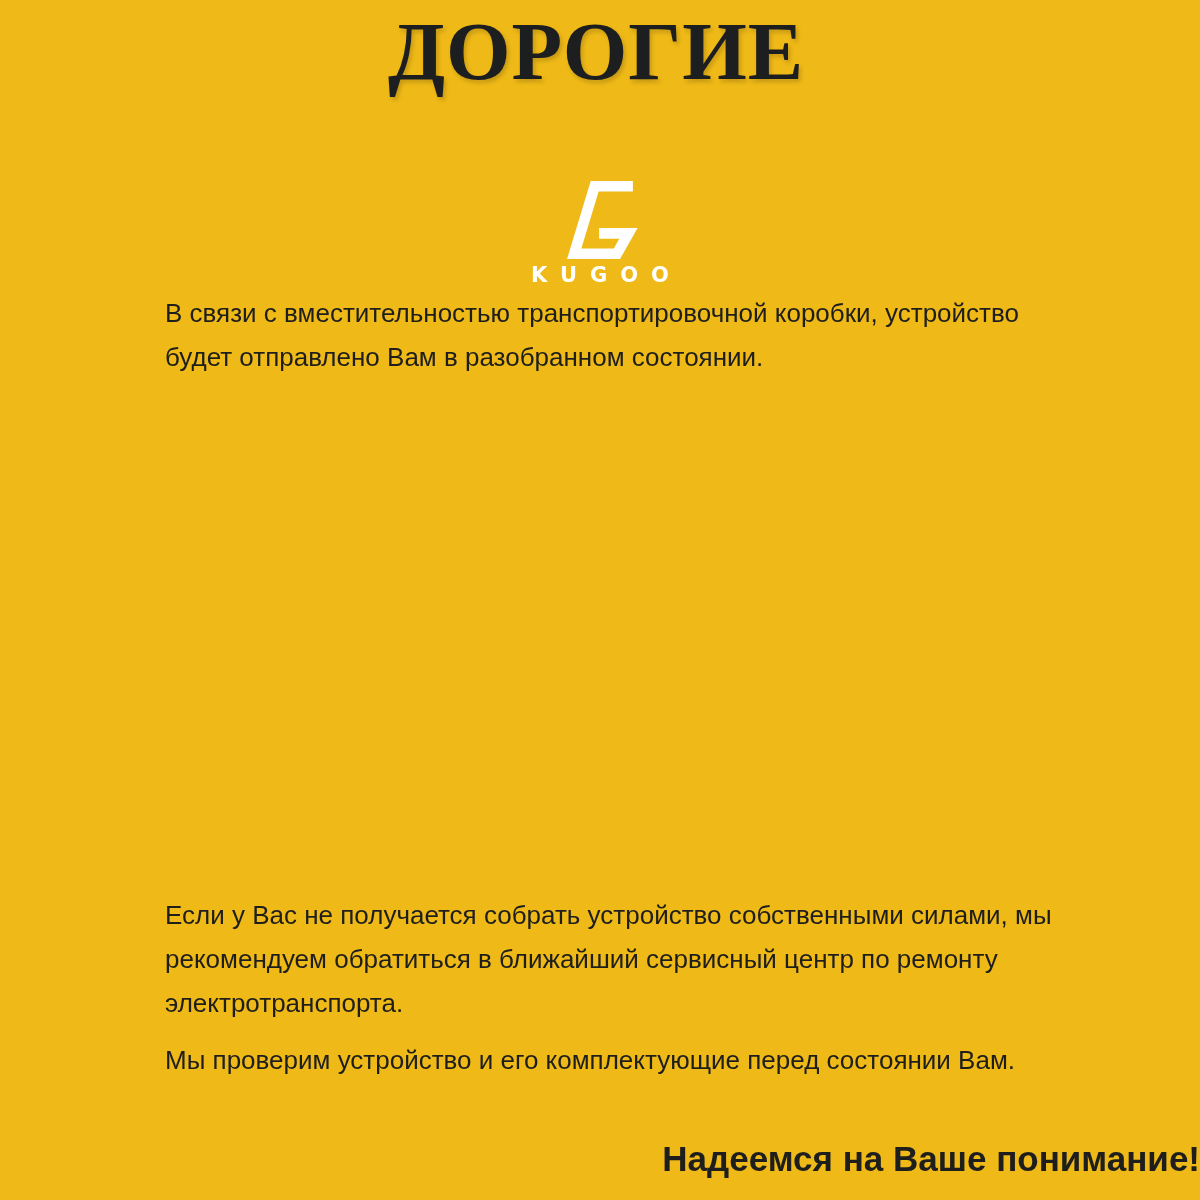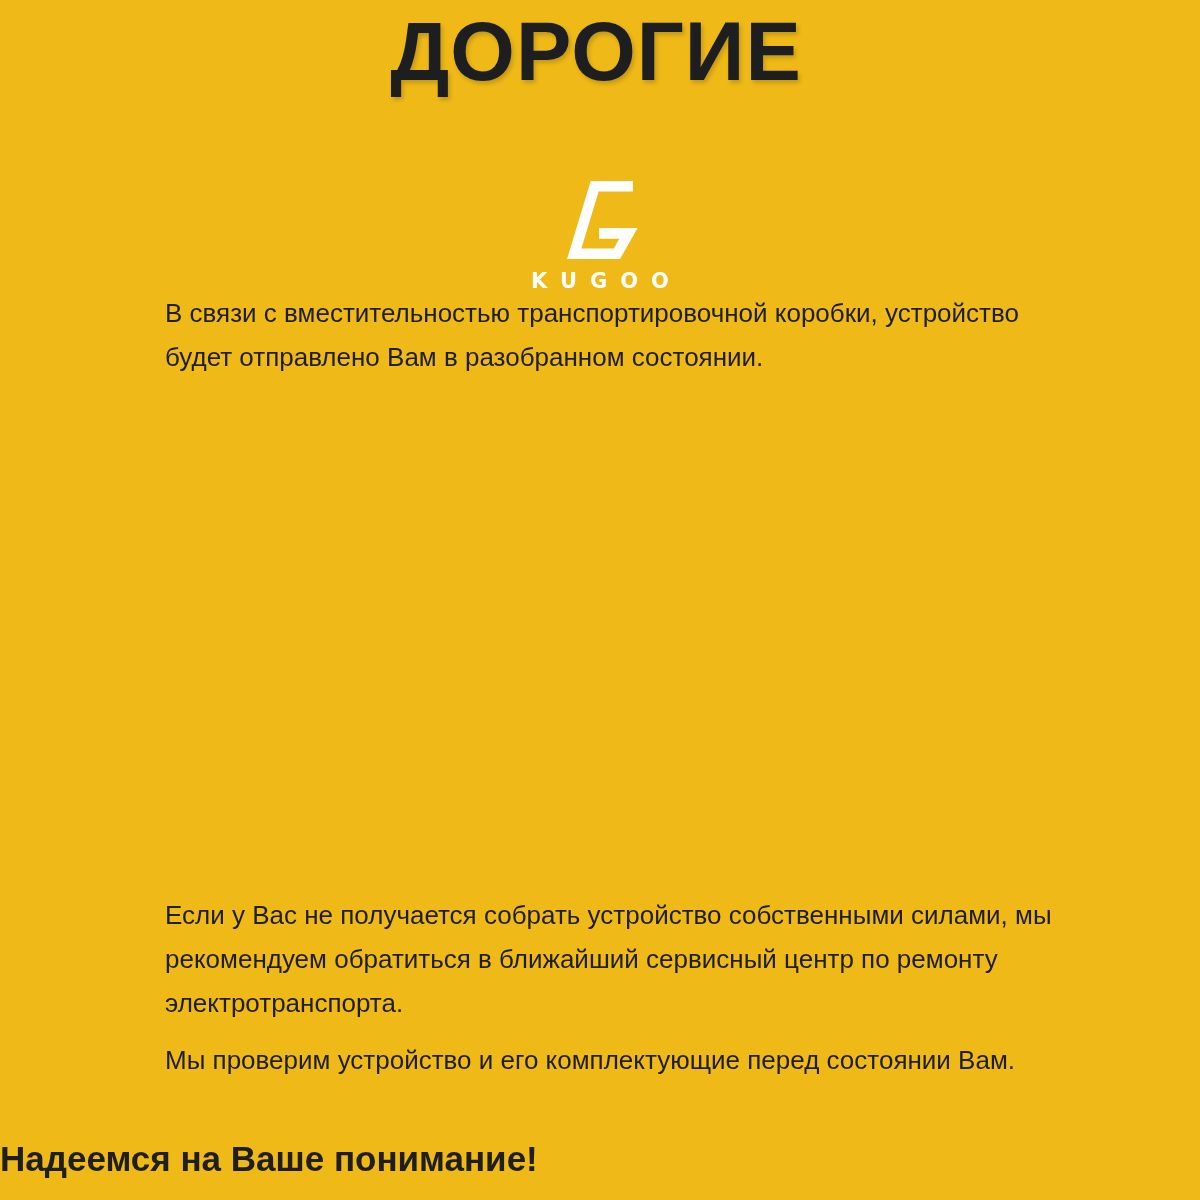--- a/index.html
+++ b/index.html
@@ -13,21 +13,21 @@
     height: 1200px;
     background: #EFB917;
     overflow: hidden;
   }
   .title {
     position: absolute;
     top: 12px;
     left: 0;
     right: 8px;
     text-align: center;
-    font-family: Liberation Sans, sans-serif;
+    font-family: Liberation Serif, serif;
     font-weight: 700;
     font-size: 83px;
     line-height: 79px;
     letter-spacing: 1px;
     color: #1D1E1F;
     text-shadow: 2px 3px 4px rgba(0,0,0,0.18);
     margin: 0;
   }
   .logo {
     position: absolute;
@@ -37,21 +37,21 @@
     text-align: center;
   }
   .logo-g {
     display: block;
     width: 104px;
     height: 80px;
     margin: 0 auto;
   }
   .wordmark {
     display: inline-block;
-    margin-top: 9px;
+    margin-top: 3px;
     color: #FFFFFF;
     font-family: "DejaVu Sans", sans-serif;
     font-weight: 700;
     font-size: 21px;
     letter-spacing: 13px;
     padding-left: 13px; 
   }
   .para {
     position: absolute;
     font-size: 26px;
@@ -64,21 +64,21 @@
   .p2 { top: 443px; left: 165px; width: 905px; }
   .p3 { top: 668px; left: 140px; width: 930px; }
   .p4 { top: 858px; left: 165px; width: 925px; margin-top: 35px; }
   .p5 { top: 1038px; left: 165px; width: 940px; }
   .lead { font-weight: 700; }
   .footer {
     position: absolute;
     top: 1137px;
     left: 0;
     right: 0;
-    text-align: left;
+    text-align: right;
     font-size: 35px;
     line-height: 44px;
     font-weight: 700;
     color: #1E1E1C;
     margin: 0;
   }
 </style>
 </head>
 <body>
 

